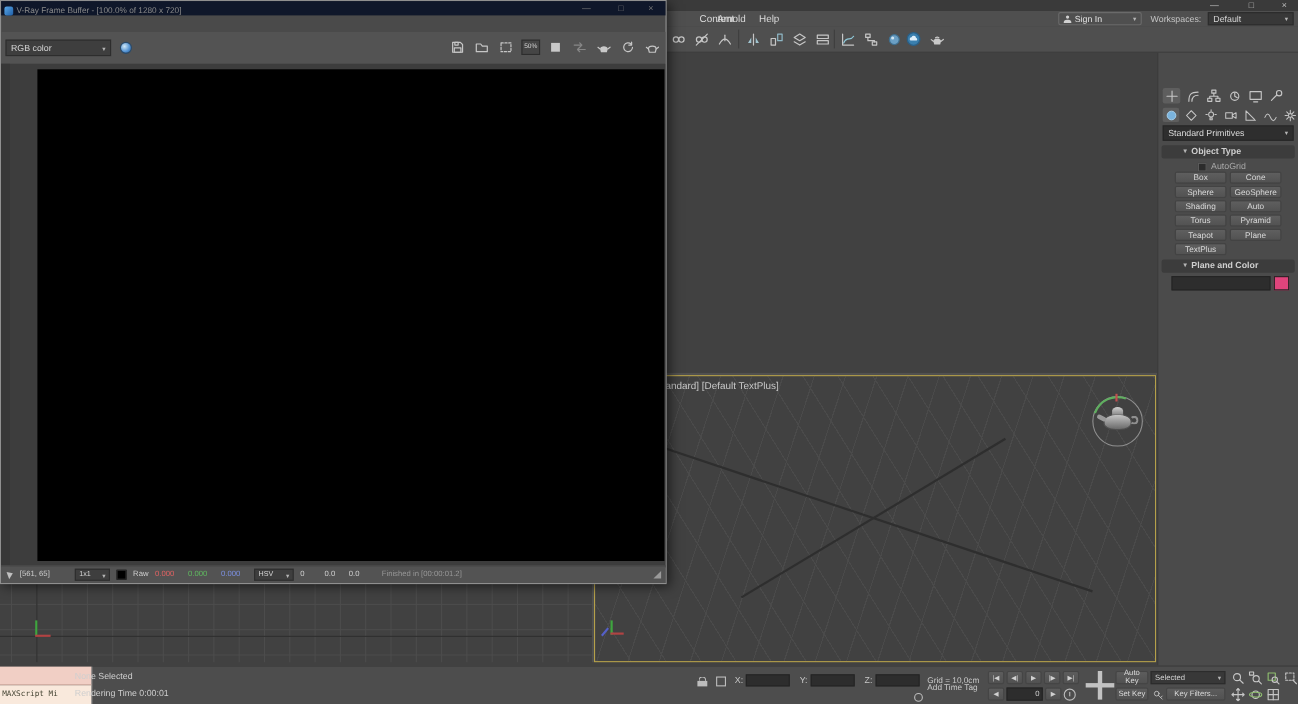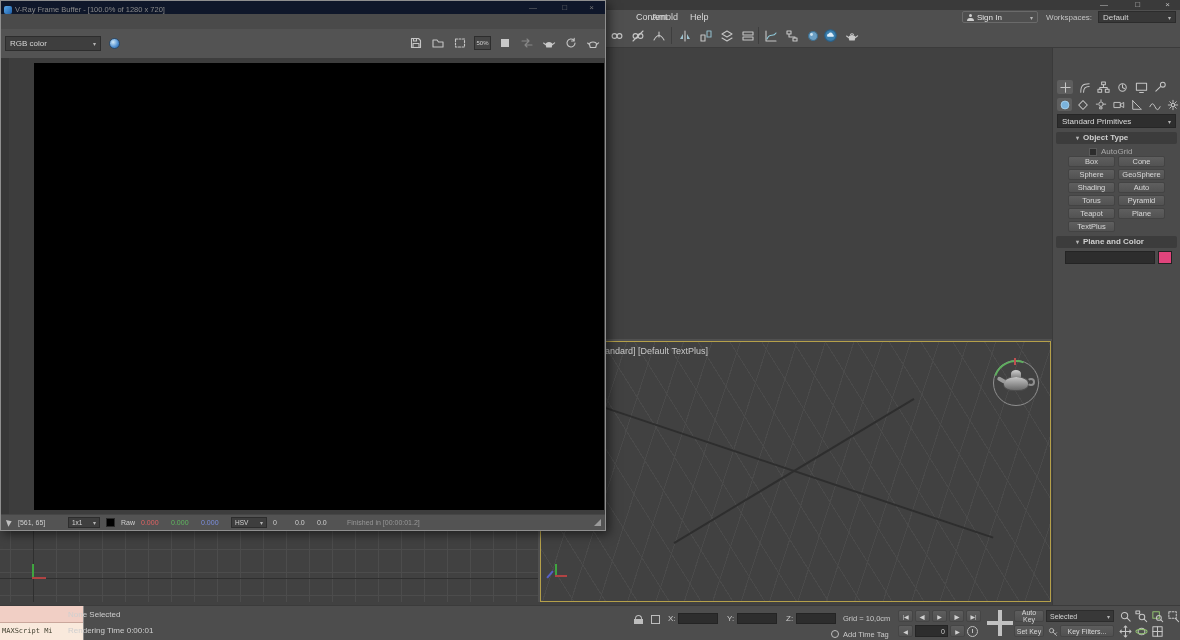--- a/index.html
+++ b/index.html
@@ -388,21 +388,21 @@
 
     <span class="stlabel" style="left:668px;top:8px">X:</span>
     <div class="stinput" style="left:678px;top:7px"></div>
     <span class="stlabel" style="left:727px;top:8px">Y:</span>
     <div class="stinput" style="left:737px;top:7px"></div>
     <span class="stlabel" style="left:786px;top:8px">Z:</span>
     <div class="stinput" style="left:796px;top:7px"></div>
 
     <span class="stlabel" style="left:843px;top:8px;font-size:7.5px">Grid = 10,0cm</span>
     <span style="position:absolute;left:831px;top:24px;width:8px;height:8px;border:1px solid #bdbdbd;border-radius:50%"></span>
-    <span class="stlabel" style="left:843px;top:24px;font-size:7.5px">Add Time Tag</span>
+    <span class="stlabel" style="left:843px;top:14px;font-size:7.5px">Add Time Tag</span>
 
     <div id="playrow1">
       <span class="pb">|◀</span>
       <span class="pb">◀|</span>
       <span class="pb">▶</span>
       <span class="pb">|▶</span>
       <span class="pb">▶|</span>
     </div>
     <div id="playrow2">
       <span class="pb">◀</span>

